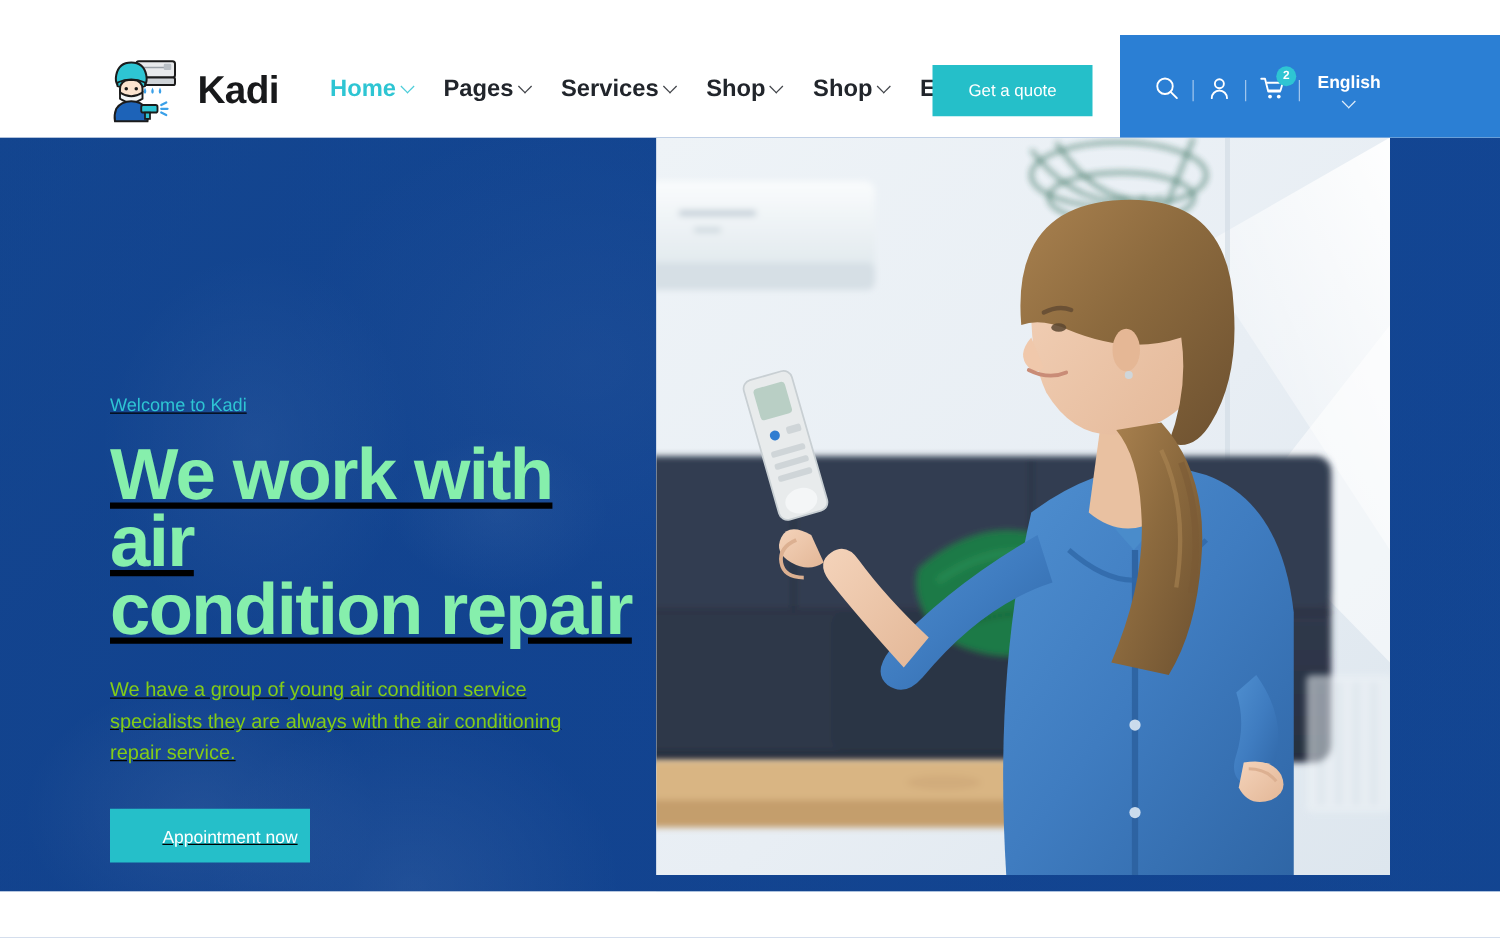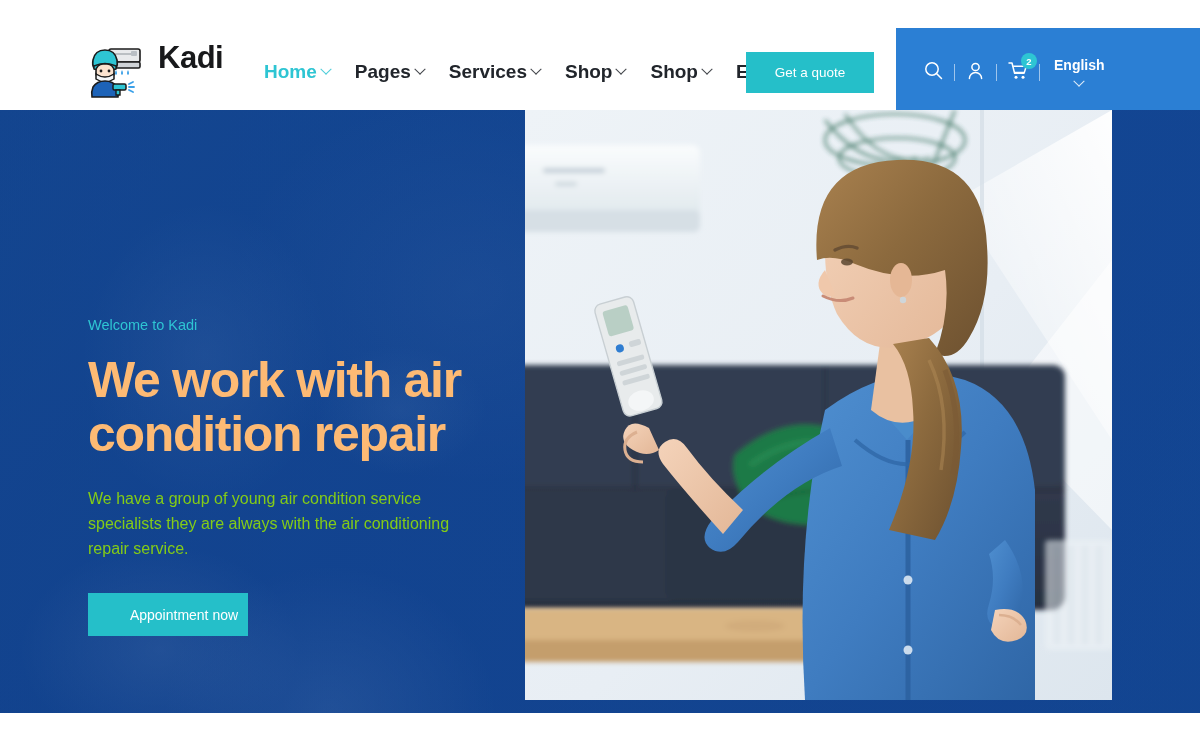--- a/index.html
+++ b/index.html
@@ -38,20 +38,21 @@
     width: 304px;
     height: 82px;
     background: #2b7fd4;
   }
 
   .brand {
     position: absolute;
     top: 42px;
     left: 82px;
     display: flex;
+    align-items: center;
     gap: 14px;
   }
 
   .brand-mark {
     width: 62px;
     height: 58px;
     position: relative;
     flex: none;
   }
 
@@ -193,32 +194,33 @@
     background: #eef3f7;
   }
   .photo-svg { display: block; width: 587px; height: 590px; }
 
   
   .hero-copy {
     position: absolute;
     top: 207px; left: 88px;
     width: 420px;
     z-index: 5;
+    text-decoration: underline;
   }
   .eyebrow {
     font-size: 14.5px;
     color: #2ec5d3;
     margin-bottom: 19px;
     line-height: 1.2;
   }
   .hero-title {
-    font-size: 50px;
+    font-size: 58px;
     line-height: 54px;
     font-weight: bold;
-    color: #fdba74;
+    color: #86efac;
     letter-spacing: -1.3px;
     margin-bottom: 25px;
   }
   .hero-desc {
     font-size: 16px;
     line-height: 25px;
     color: #84cc16;
     margin-bottom: 32px;
     max-width: 405px;
   }

